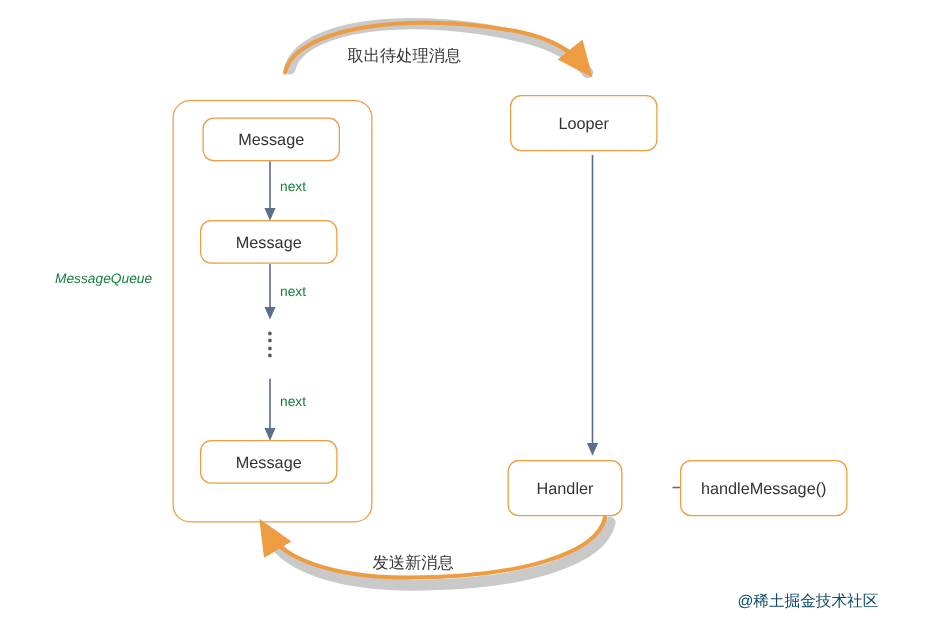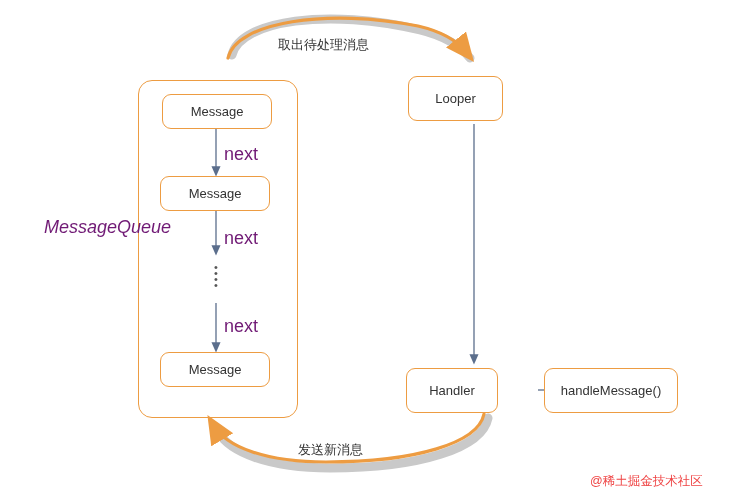--- a/index.html
+++ b/index.html
@@ -30,22 +30,22 @@
   }
   .queue-container {
     position: absolute;
     box-sizing: border-box;
     border: 1.6px solid #ED9C42;
     border-radius: 14px;
     background: transparent;
   }
   .label {
     position: absolute;
-    color: #701a75;
-    font-size: 18px;
+    color: #15803d;
+    font-size: 11px;
     white-space: nowrap;
   }
   .label-cn {
     position: absolute;
     color: #333333;
     font-size: 13px;
     white-space: nowrap;
     text-align: center;
   }
   .dots {
@@ -59,21 +59,21 @@
   .watermark {
     position: absolute;
     color: #cfd6e4;
     font-size: 17px;
     letter-spacing: 1px;
     white-space: nowrap;
     font-family: "Liberation Serif", serif;
   }
   .watermark2 {
     position: absolute;
-    color: #ef4444;
+    color: #0c4a6e;
     font-size: 12.5px;
     white-space: nowrap;
   }
   svg.overlay {
     position: absolute;
     left: 0;
     top: 0;
     width: 741px;
     height: 504px;
     pointer-events: none;
@@ -121,21 +121,21 @@
 
   <div class="label" style="left:224px; top:144px;">next</div>
   <div class="label" style="left:224px; top:228px;">next</div>
   <div class="label" style="left:224px; top:316px;">next</div>
 
   <div class="dots" style="left:209px; top:264px; width:14px;">•
 •
 •
 •</div>
 
-  <div class="box" style="left:408px; top:76px; width:95px; height:45px;">Looper</div>
+  <div class="box" style="left:408px; top:76px; width:118px; height:45px;">Looper</div>
 
   <div class="box" style="left:406px; top:368px; width:92px; height:45px;">Handler</div>
 
   <div class="box" style="left:544px; top:368px; width:134px; height:45px;">handleMessage()</div>
 
   <div class="label-cn" style="left:278px; top:36px;">取出待处理消息</div>
   <div class="label-cn" style="left:298px; top:441px;">发送新消息</div>
 
   <div class="watermark2" style="left:590px; top:473px;">@稀土掘金技术社区</div>
 

